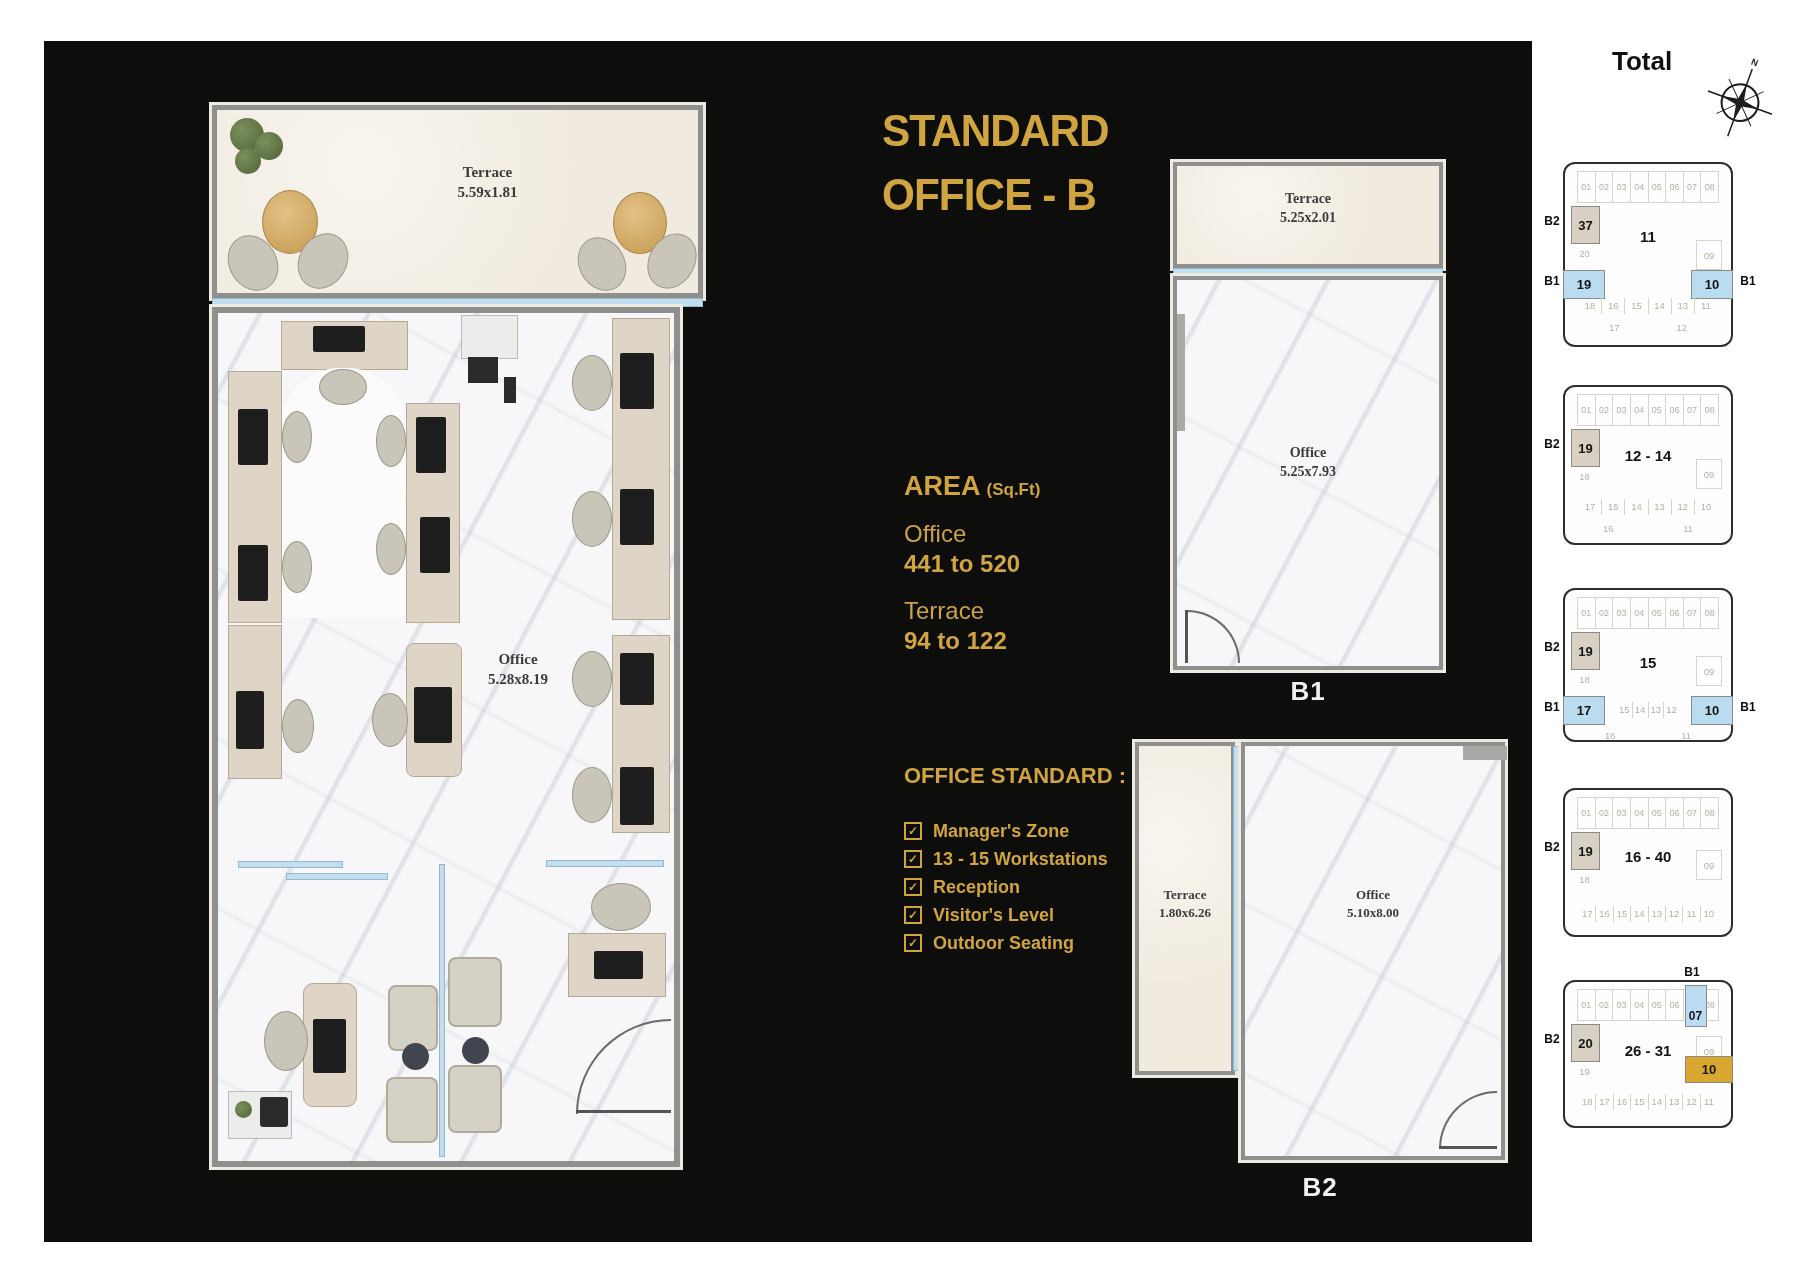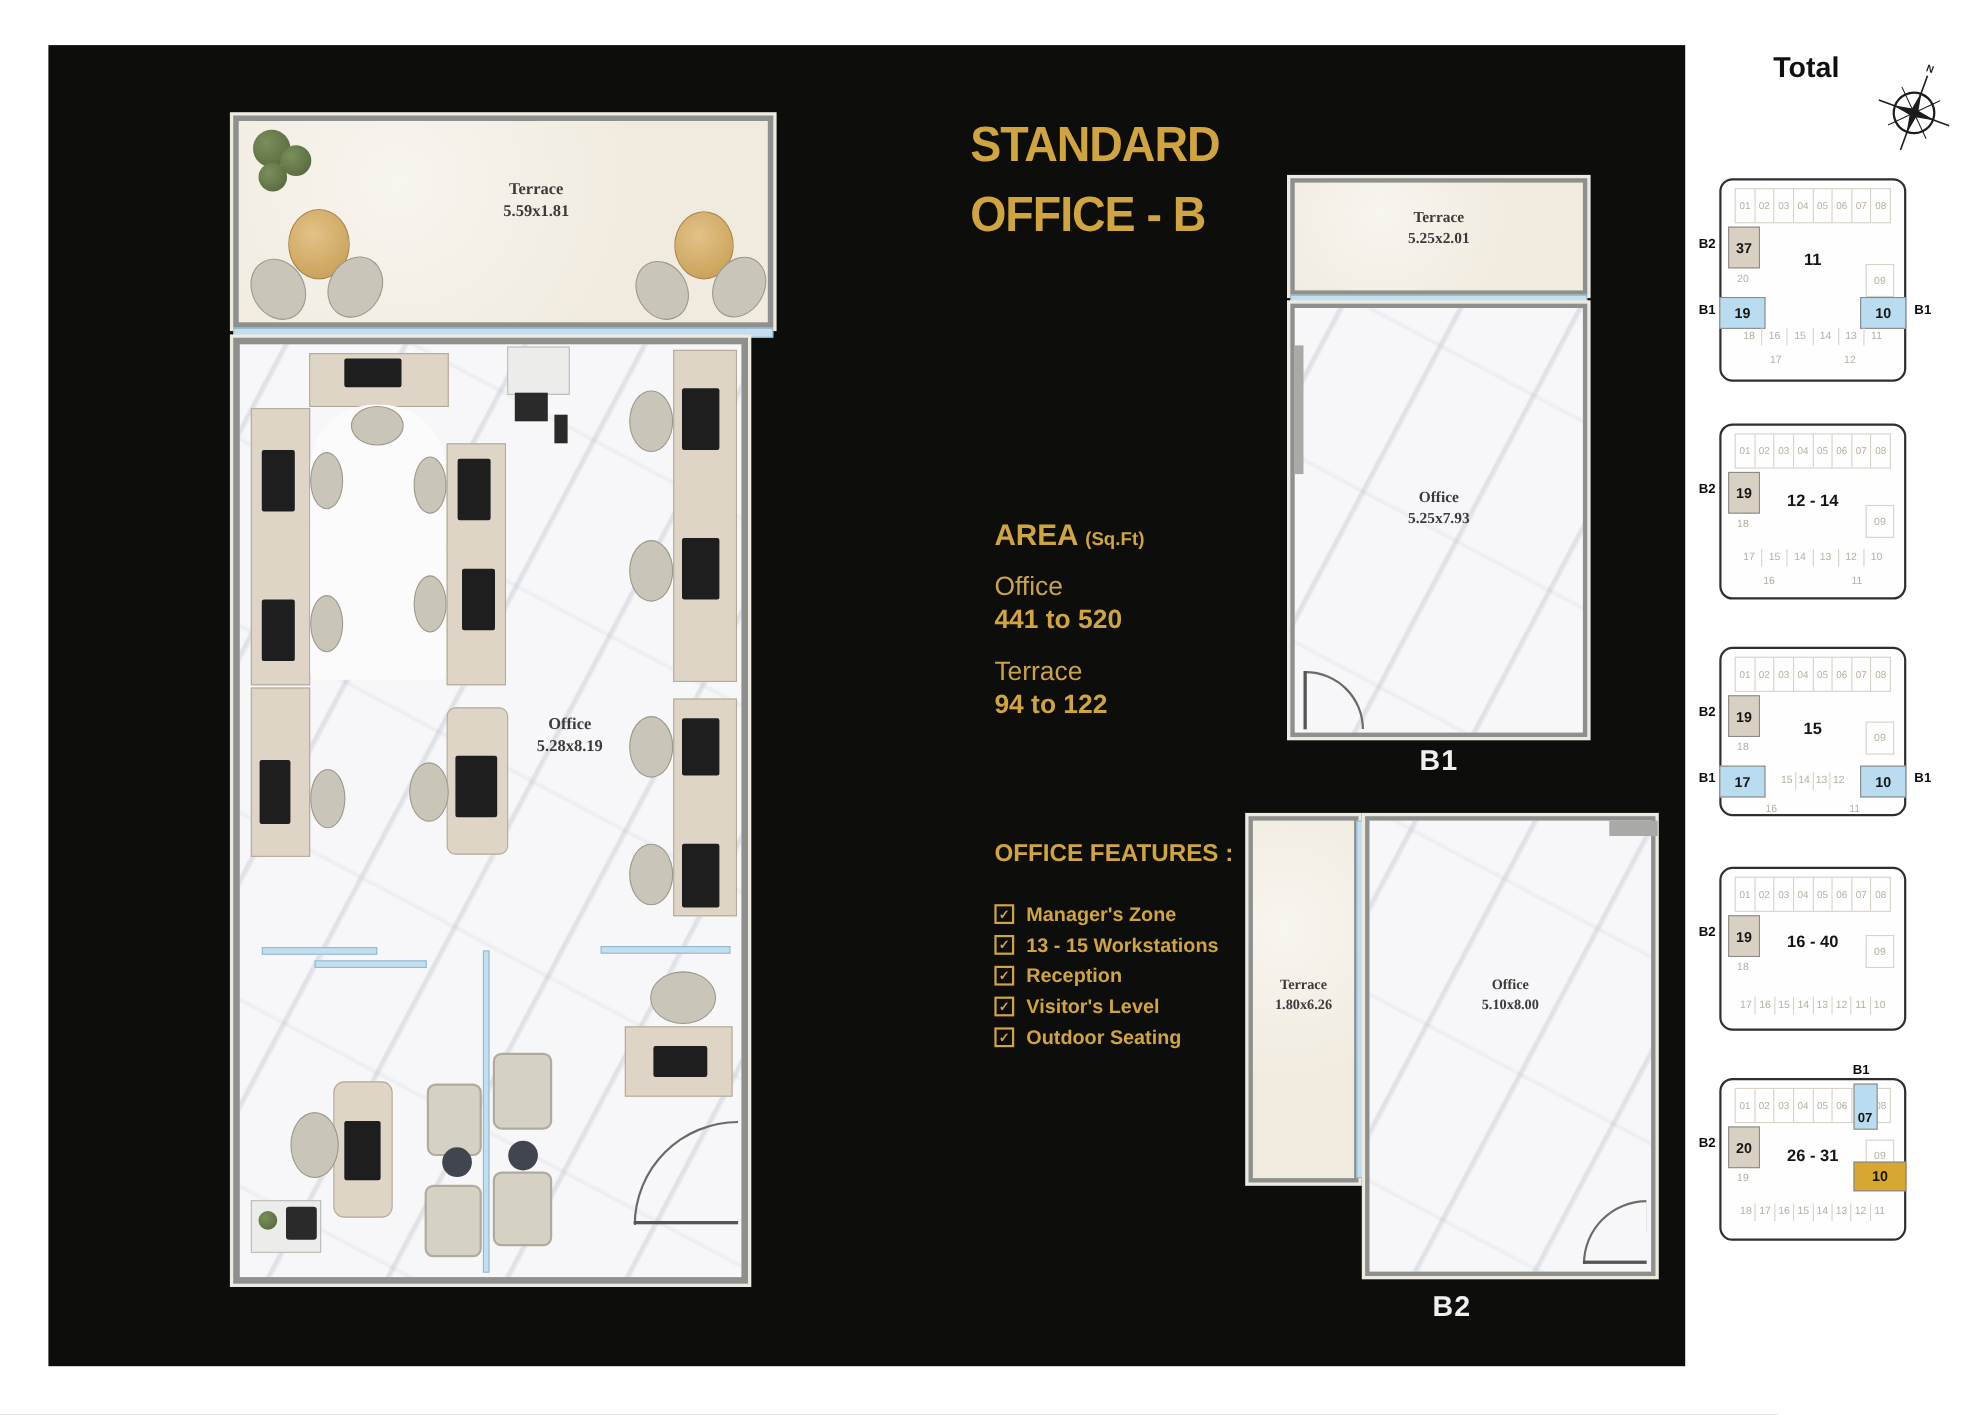--- a/index.html
+++ b/index.html
@@ -188,21 +188,21 @@
       <div class="area-row">
         <div class="lbl">Office</div>
         <div class="val">441 to 520</div>
       </div>
       <div class="area-row">
         <div class="lbl">Terrace</div>
         <div class="val">94 to 122</div>
       </div>
     </div>
 
-    <div class="feat-head">OFFICE FEATURES :</div>
+    <div class="feat-head">OFFICE STANDARD :</div>
     <ul class="features" id="features-list">
         <li>
           <span class="cb">✓</span>
           <span>Manager's Zone</span>
         </li>
         <li>
           <span class="cb">✓</span>
           <span>13 - 15 Workstations</span>
         </li>
         <li>

